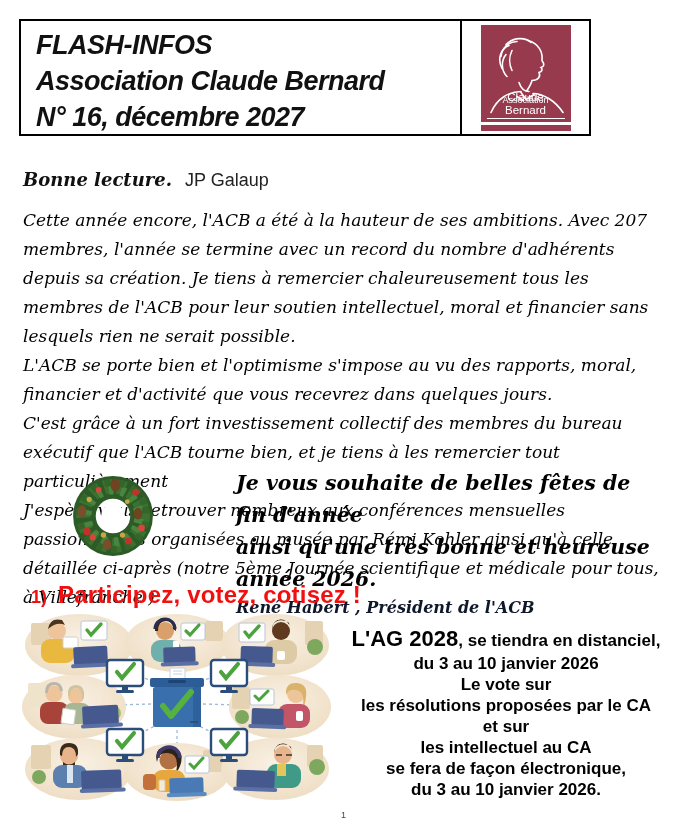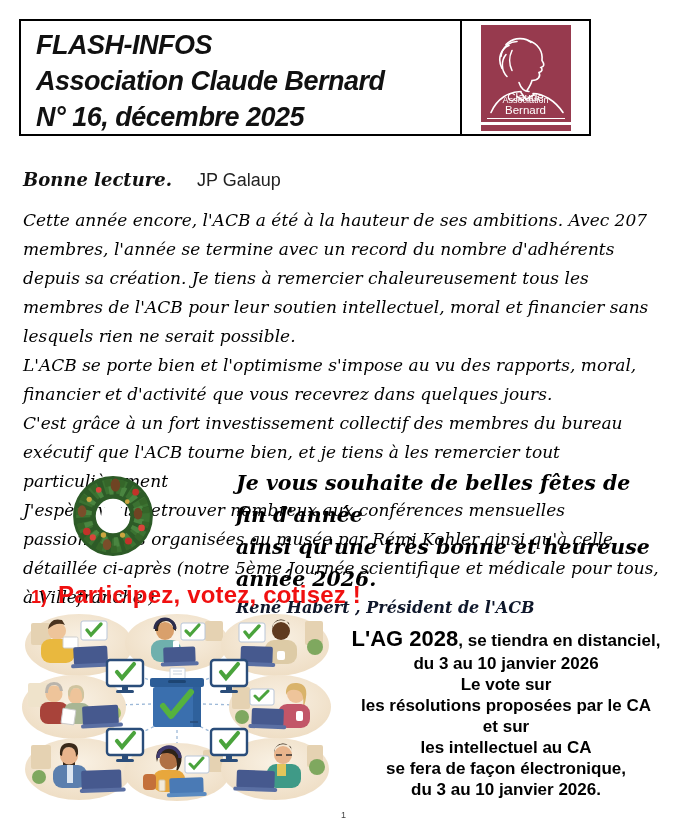--- a/index.html
+++ b/index.html
@@ -21,21 +21,21 @@
             font-size:9px;line-height:10px;}
   .logo-org2{position:absolute;left:6px;right:6px;bottom:3px;text-align:center;color:#fff;
              font-size:11.5px;line-height:13px;border-bottom:1px solid #fff;padding-bottom:1px;}
   .logo-bar{width:90px;height:6px;background:#973a4e;margin-top:3px;}
 
   
   .script{font-family:"DejaVu Serif",serif;font-style:italic;}
   .greeting{position:absolute;left:23px;top:169px;font-size:18px;}
   .greeting .script{font-size:18px;font-weight:bold;}
   .greeting .plain{font-family:"Liberation Sans",sans-serif;font-style:normal;
-                   font-size:18px;color:#222;margin-left:20px;}
+                   font-size:18px;color:#222;margin-left:8px;}
   .letter{position:absolute;left:23px;top:206px;width:642px;font-size:17px;line-height:29px;
           color:#000;}
   .letter p{margin:0;}
 
   
   .wreath{position:absolute;left:52px;top:466px;}
   .wishes{position:absolute;left:236px;top:467px;width:430px;}
   .wish-line{font-family:"DejaVu Serif",serif;font-style:italic;font-weight:bold;
              font-size:20.5px;line-height:32px;color:#000;}
   .wish-sign{font-family:"DejaVu Serif",serif;font-style:italic;font-weight:bold;
@@ -58,21 +58,21 @@
 </style>
 </head>
 <body>
 
 <div class="page">
 
   <div class="masthead">
     <div class="masthead-text">
       <div>FLASH-INFOS</div>
       <div>Association Claude Bernard</div>
-      <div>N° 16, décembre 2025</div>
+      <div>N° 16, décembre 2027</div>
     </div>
     <div class="masthead-logo-cell">
       <div class="logo">
         <div class="logo-main">
           <svg width="90" height="97" viewBox="0 0 90 78">
             <g stroke="#ffffff" stroke-width="1.6" fill="none" stroke-linecap="round">
 
               <path d="M47 6 C58 9 62 18 61 26 C64 30 63 32 60 33 C62 35 61 37 58 38 C60 42 57 46 51 46 C50 50 48 53 46 56"></path>
 
               <path d="M25 10 C33 2 45 3 50 8"></path>

